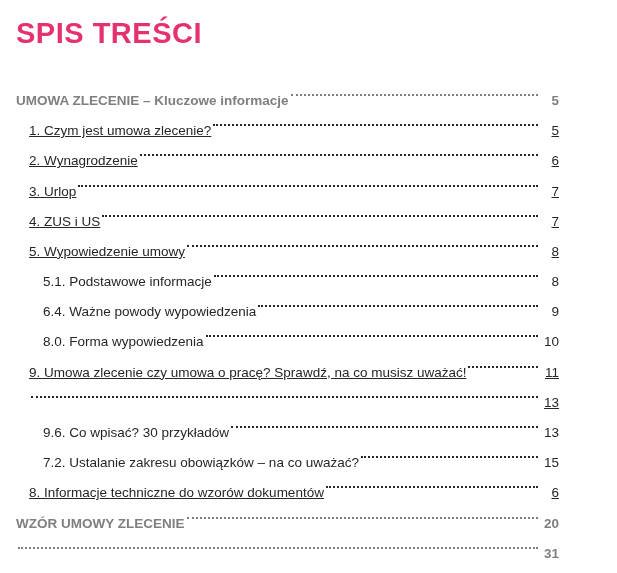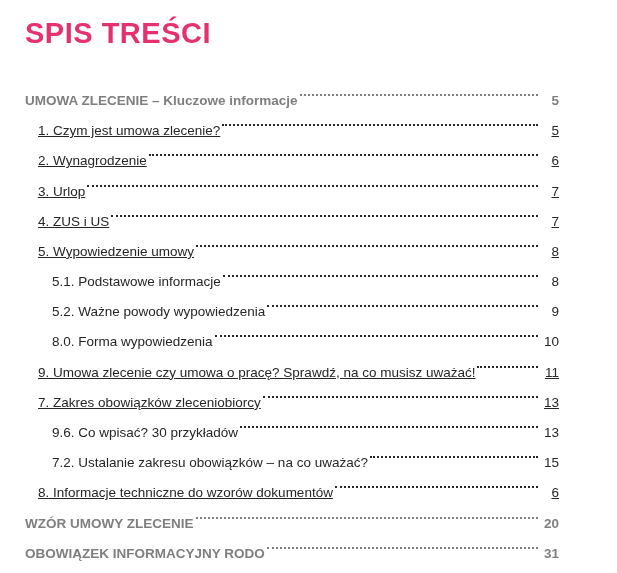--- a/index.html
+++ b/index.html
@@ -8,21 +8,21 @@
     background: #ffffff;
     width: 617px;
     height: 573px;
     overflow: hidden;
     font-family: "Liberation Sans", sans-serif;
   }
   .page {
     box-sizing: border-box;
     width: 584px;
     height: 573px;
-    padding: 16px 25px 0 25px;
+    padding: 16px 25px 0 16px;
     background: #ffffff;
   }
   .doc-title {
     font-size: 29px;
     font-weight: 800;
     letter-spacing: 0.5px;
     color: #e5326f;
     margin: 0 0 24px 0;
     line-height: 1.2;
   }
@@ -114,39 +114,38 @@
       <span class="pagenum">8</span>
     </div>
 
     <div class="toc-row item lvl-2">
       <span class="label">5.1. Podstawowe informacje</span>
       <span class="dots"></span>
       <span class="pagenum">8</span>
     </div>
 
     <div class="toc-row item lvl-2">
-      <span class="label">5.2. Ważne powody wypowiedzenia</span>
+      <span class="label">6.4. Ważne powody wypowiedzenia</span>
       <span class="dots"></span>
       <span class="pagenum">9</span>
     </div>
 
     <div class="toc-row item lvl-2">
       <span class="label">8.0. Forma wypowiedzenia</span>
       <span class="dots"></span>
       <span class="pagenum">10</span>
     </div>
 
     <div class="toc-row item lvl-1">
       <span class="label">9. Umowa zlecenie czy umowa o pracę? Sprawdź, na co musisz uważać!</span>
       <span class="dots"></span>
       <span class="pagenum">11</span>
     </div>
 
     <div class="toc-row item lvl-1">
-      <span class="label">7. Zakres obowiązków zleceniobiorcy</span>
       <span class="dots"></span>
       <span class="pagenum">13</span>
     </div>
 
     <div class="toc-row item lvl-2">
       <span class="label">9.6. Co wpisać? 30 przykładów</span>
       <span class="dots"></span>
       <span class="pagenum">13</span>
     </div>
 
@@ -162,19 +161,18 @@
       <span class="pagenum">6</span>
     </div>
 
     <div class="toc-row section lvl-0">
       <span class="label">WZÓR UMOWY ZLECENIE</span>
       <span class="dots"></span>
       <span class="pagenum">20</span>
     </div>
 
     <div class="toc-row section lvl-0">
-      <span class="label">OBOWIĄZEK INFORMACYJNY RODO</span>
       <span class="dots"></span>
       <span class="pagenum">31</span>
     </div>
 
   </div>
 </div>
 
 </body></html>

